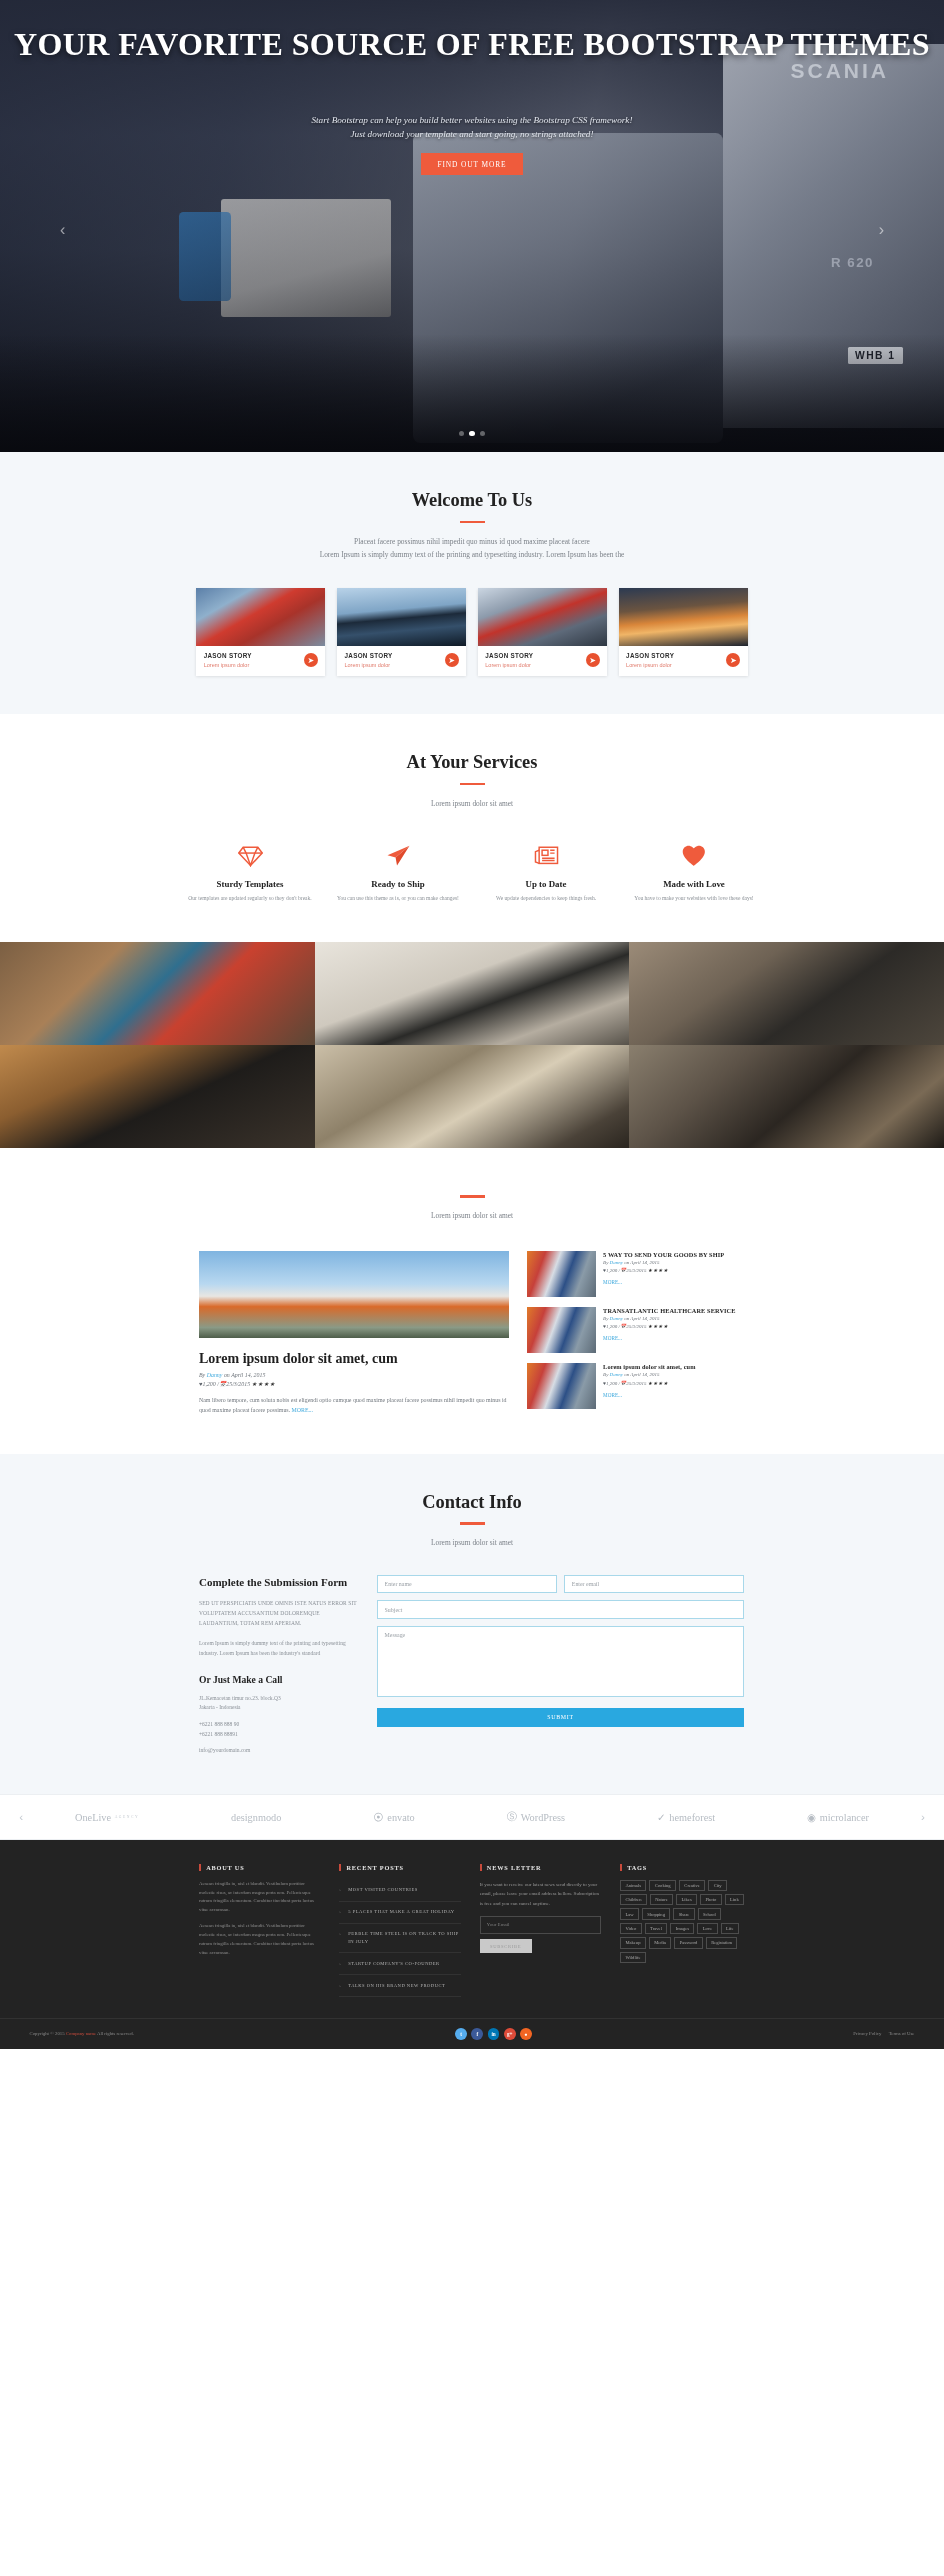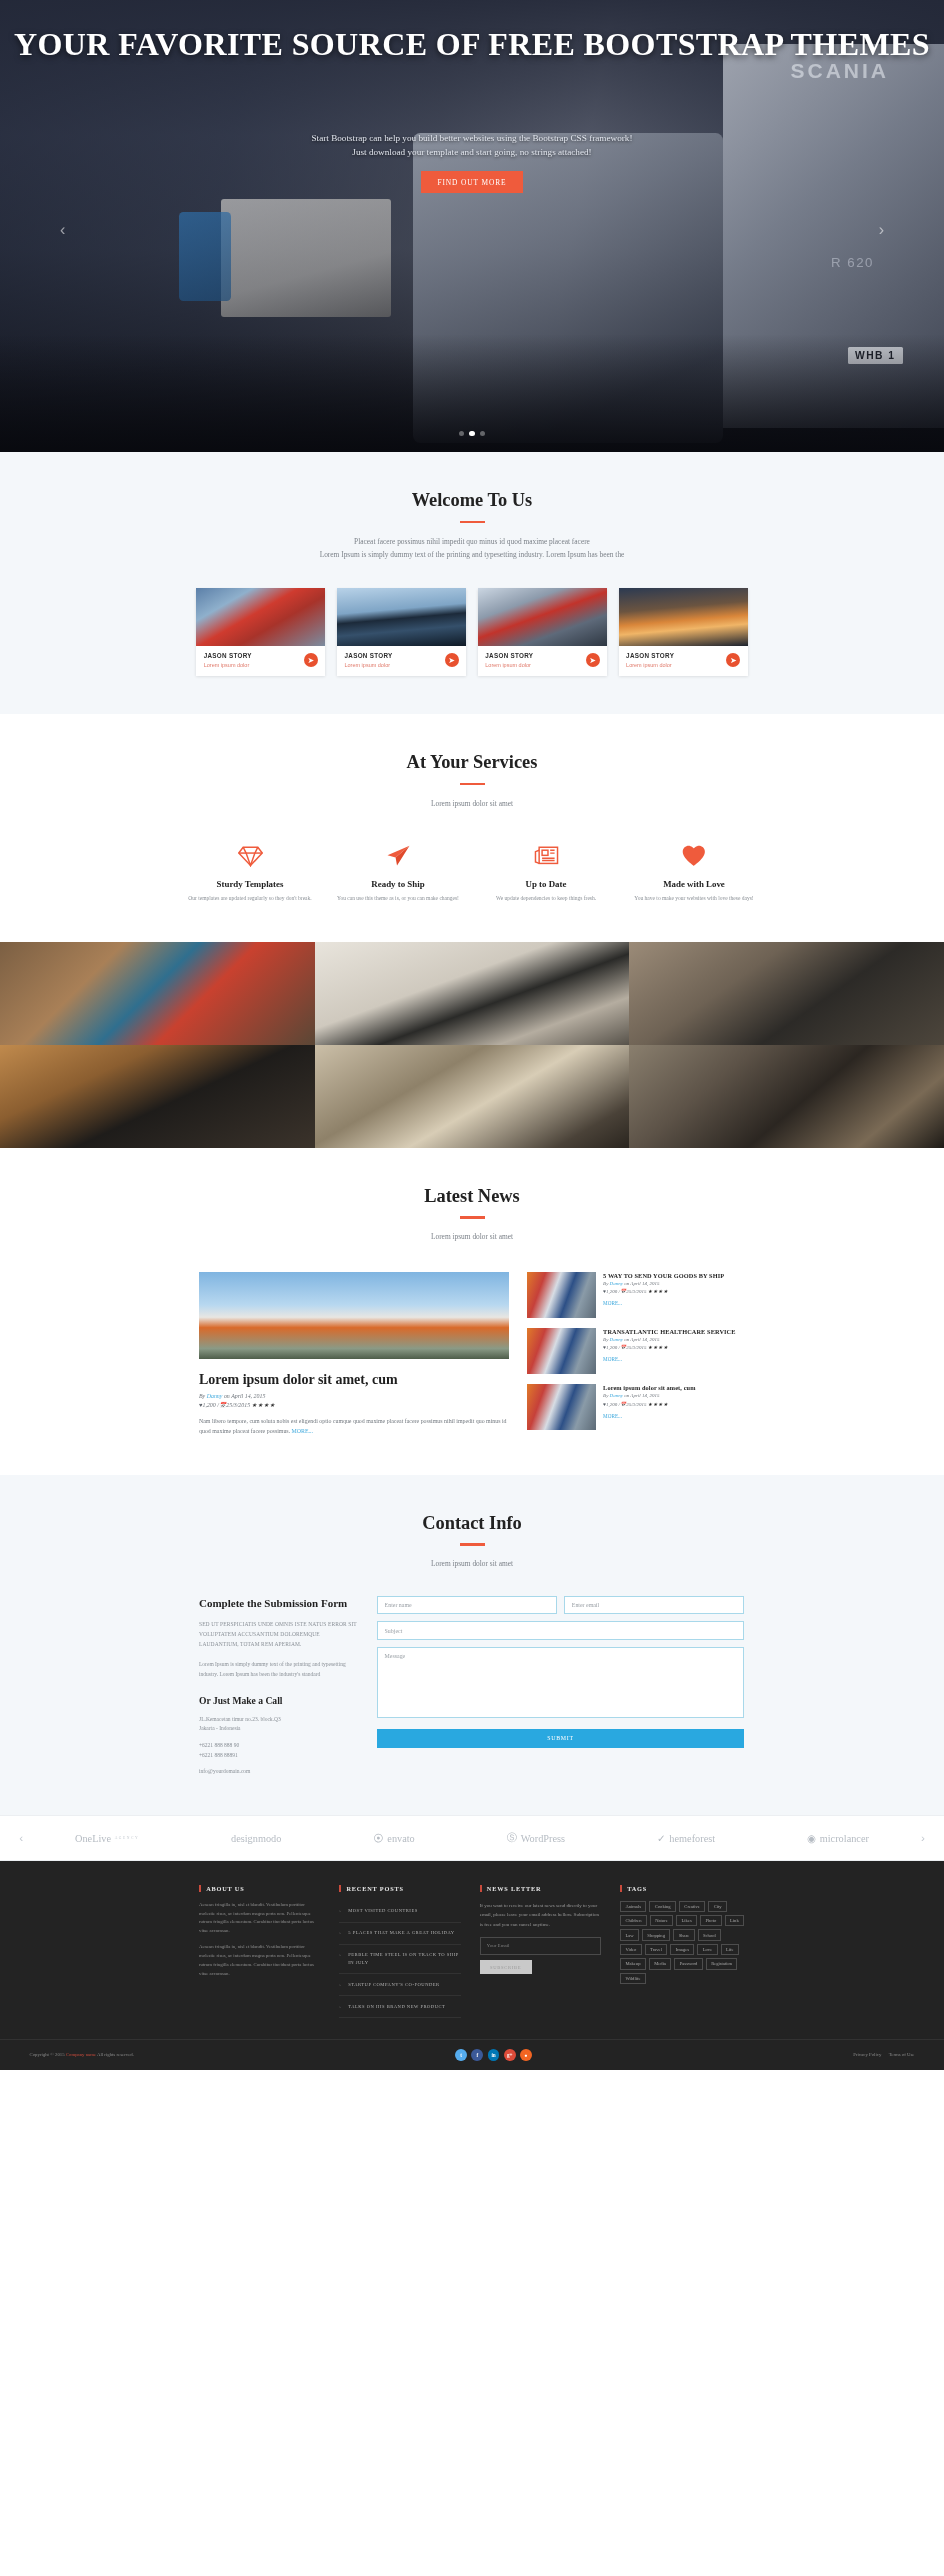--- a/index.html
+++ b/index.html
@@ -41,21 +41,21 @@
         background: linear-gradient(140deg,#b9bec8 0%, #868d9b 40%, #474d5c 100%); opacity:.8; }
   .scan-text {
     position: absolute; right: 55px; top: 22px;
     font-family: Liberation Sans, sans-serif;
     font-weight: bold; font-size: 21px; letter-spacing: 3px;
     color: rgba(235,238,244,.55);
     margin-top: 37px;
   }
   .r620 {
     position: absolute; right: 70px; top: 255px;
-    font-weight: normal; font-size: 13.3px; letter-spacing: 1.5px;
+    font-weight: bold; font-size: 13.3px; letter-spacing: 1.5px;
     color: rgba(220,225,235,.45);
   }
   .plate {
     position: absolute; right: 41px; top: 347px;
     background: rgba(232,235,240,.78);
     color: #20242e; font-weight: bold; font-size: 10.3px;
     padding: 3px 7.4px; letter-spacing: 1.5px; border-radius: 1.5px;
   }
   .hero-ground {
     position: absolute; left:0; right:0; bottom:0; height: 118px;
@@ -80,26 +80,27 @@
   .hero-content { position: relative; z-index: 4; text-align: center; padding-top: 26px; }
   .hero-title {
     font-family: "Liberation Serif", serif;
     font-weight: bold;
     font-size: 32px;
     color: #ffffff;
     letter-spacing: 0.4px;
     text-shadow: 0 1.5px 5.9px rgba(0,0,0,.6);
   }
   .hero-sub {
-    margin-top: 68px;
+    margin-top: 50px;
     font-family: "Liberation Serif", serif;
     font-size: 9.2px;
     color: #e2e6ee;
     line-height: 1.55;
     text-shadow: 0 0.7px 3px rgba(0,0,0,.7);
+    font-style: italic;
   }
   .btn-hero {
     display: inline-block; margin-top: 11.8px;
     background: #ef5b3c; color: #fff;
     font-family: "Liberation Serif", serif;
     font-size: 7.4px; letter-spacing: 0.9px;
     padding: 6.6px 16px; border: none; cursor: pointer;
   }
   .hero-arrow {
     position: absolute; top: 221px; z-index: 6;
@@ -513,21 +514,20 @@
 <section class="portfolio">
   <div class="pf pf1"></div>
   <div class="pf pf2"></div>
   <div class="pf pf3"></div>
   <div class="pf pf4"></div>
   <div class="pf pf5"></div>
   <div class="pf pf6"></div>
 </section>
 
 <section class="section news">
-  <h2 class="sec-title">Latest News</h2>
   <div class="sec-rule"></div>
   <p class="sec-sub">Lorem ipsum dolor sit amet</p>
 
   <div class="news-wrap">
     <article class="news-main">
       <div class="news-main-img"></div>
       <h3>Lorem ipsum dolor sit amet, cum</h3>
       <div class="news-meta">
         <span>By </span><span class="by-link">Danny</span><span> on April 14, 2015</span>
       </div>

